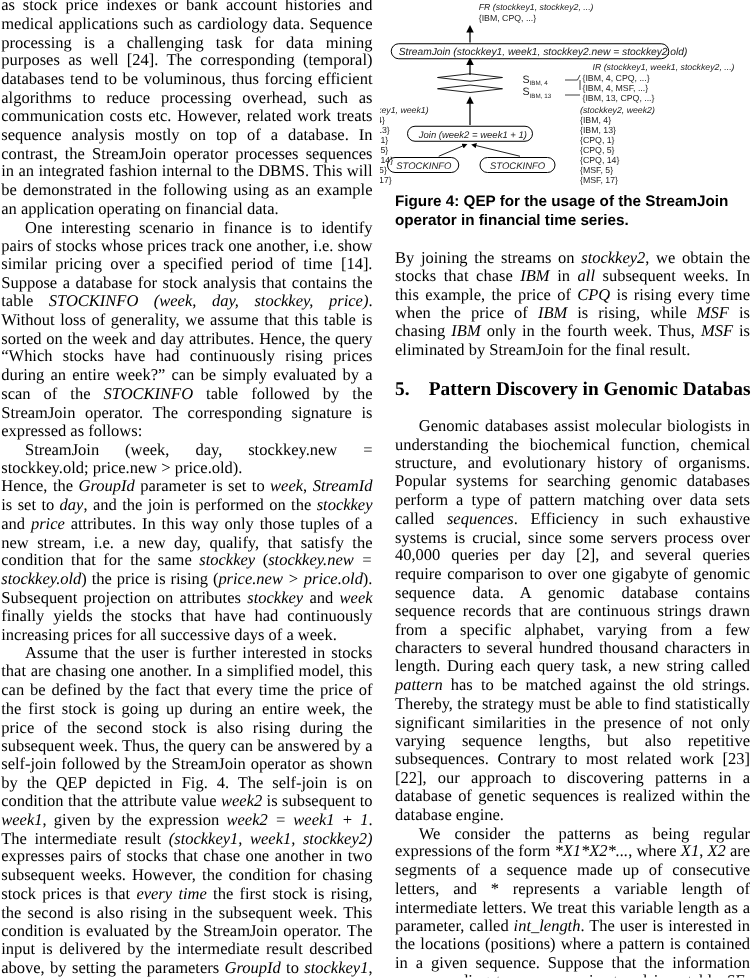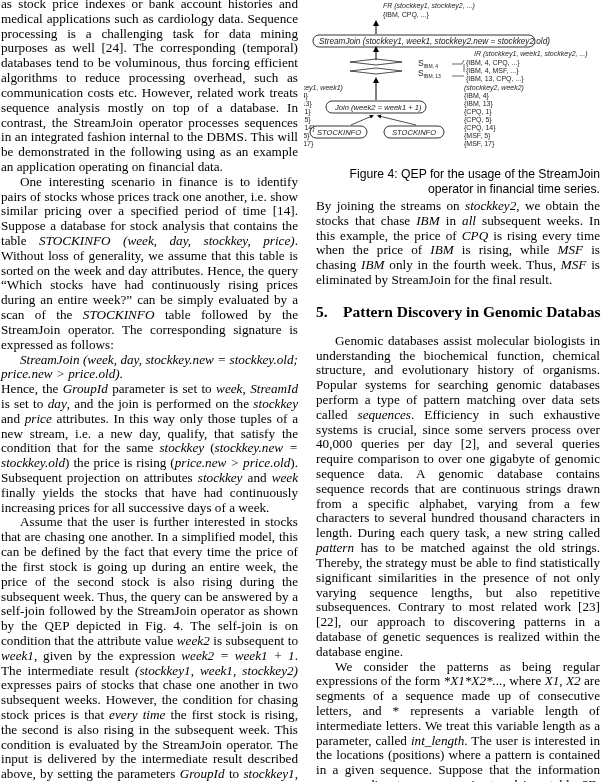--- a/index.html
+++ b/index.html
@@ -3,26 +3,26 @@
 <meta charset="utf-8">
 <style>
   html, body { margin: 0; padding: 0; background: #ffffff; }
   body { width: 601px; height: 782px; overflow: hidden; position: relative; font-family: "Liberation Serif", serif; color: #000; }
   .col { position: absolute; top: 0; font-size: 13.2px; line-height: 14.82px; text-align: justify; hyphens: manual; }
   .col-left { left: 1px; width: 297px; top: -3px; }
   .col-right { left: 316px; width: 284px; }
   p { margin: 0; }
   .indent { text-indent: 19px; }
   i { }
-  .sig { text-indent: 19px; font-style: italic; }
+  .sig { text-indent: 19px; }
   .figure { position: relative; width: 284px; height: 170px; }
   .figure svg { position: absolute; left: -12px; top: 0; }
   .fig-text { font-family: "Liberation Sans", sans-serif; font-size: 7px; font-style: italic; fill: #222; }
   .fig-text-n { font-family: "Liberation Sans", sans-serif; font-size: 7px; fill: #222; }
-  .caption { position: absolute; left: 0; top: 167px; width: 284px; text-align: right; font-family: "Liberation Sans", sans-serif; font-weight: normal; font-size: 12.2px; line-height: 15px; }
+  .caption { position: absolute; left: 0; top: 154px; width: 284px; text-align: left; font-family: "Liberation Sans", sans-serif; font-weight: bold; font-size: 12.2px; line-height: 15px; }
   .section-heading { font-family: "Liberation Serif", serif; font-weight: bold; font-size: 15.5px; margin-top: 17px; margin-bottom: 14px; text-align: left; white-space: nowrap; }
   .section-heading .num { display: inline-block; width: 27px; }
 </style>
 </head>
 <body>
 
 <div class="col col-left">
   <p>as stock price indexes or bank account histories and medical applications such as cardiology data. Sequence processing is a challenging task for data mining purposes as well [24]. The corresponding (temporal) databases tend to be voluminous, thus forcing efficient algorithms to reduce processing overhead, such as communication costs etc. However, related work treats sequence analysis mostly on top of a database. In contrast, the StreamJoin operator processes sequences in an integrated fashion internal to the DBMS. This will be demonstrated in the following using as an example an application operating on financial data.</p>
 
   <p class="indent"><span>One interesting scenario in finance is to identify pairs of stocks whose prices track one another, i.e. show simi­lar pricing over a specified period of time [14]. Suppose a database for stock analysis that contains the table </span><i>STOCKINFO (week, day, stockkey, price)</i><span>. Without loss of generality, we assume that this table is sorted on the week and day attributes. Hence, the query “Which stocks have had continuously rising prices during an entire week?” can be simply evaluated by a scan of the </span><i>STOCK­INFO</i><span> table followed by the StreamJoin operator. The corresponding signature is expressed as follows:</span></p>

